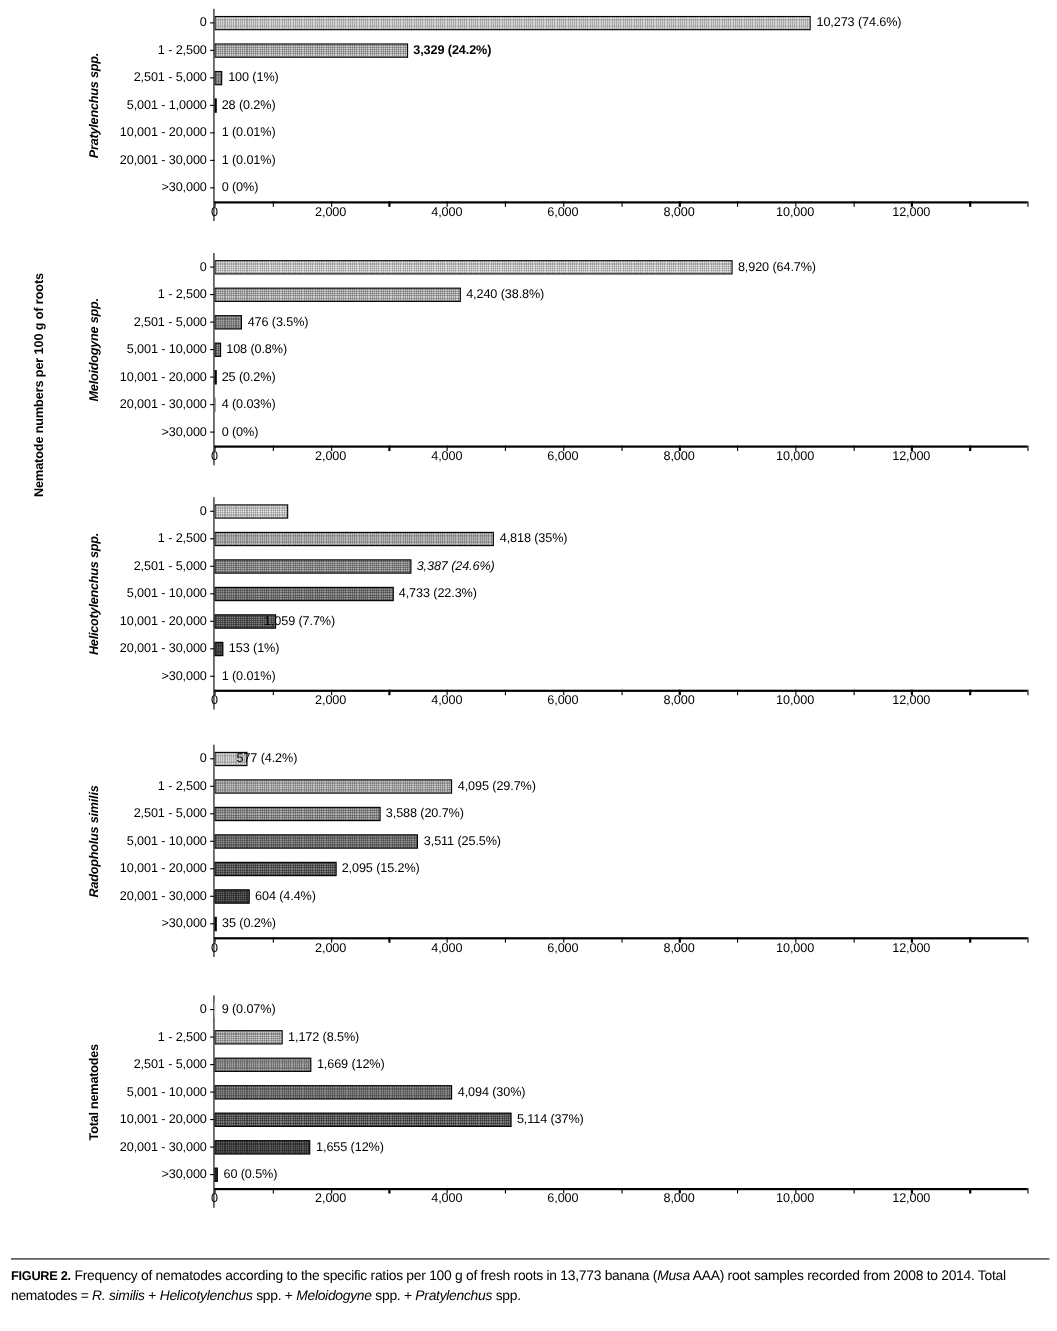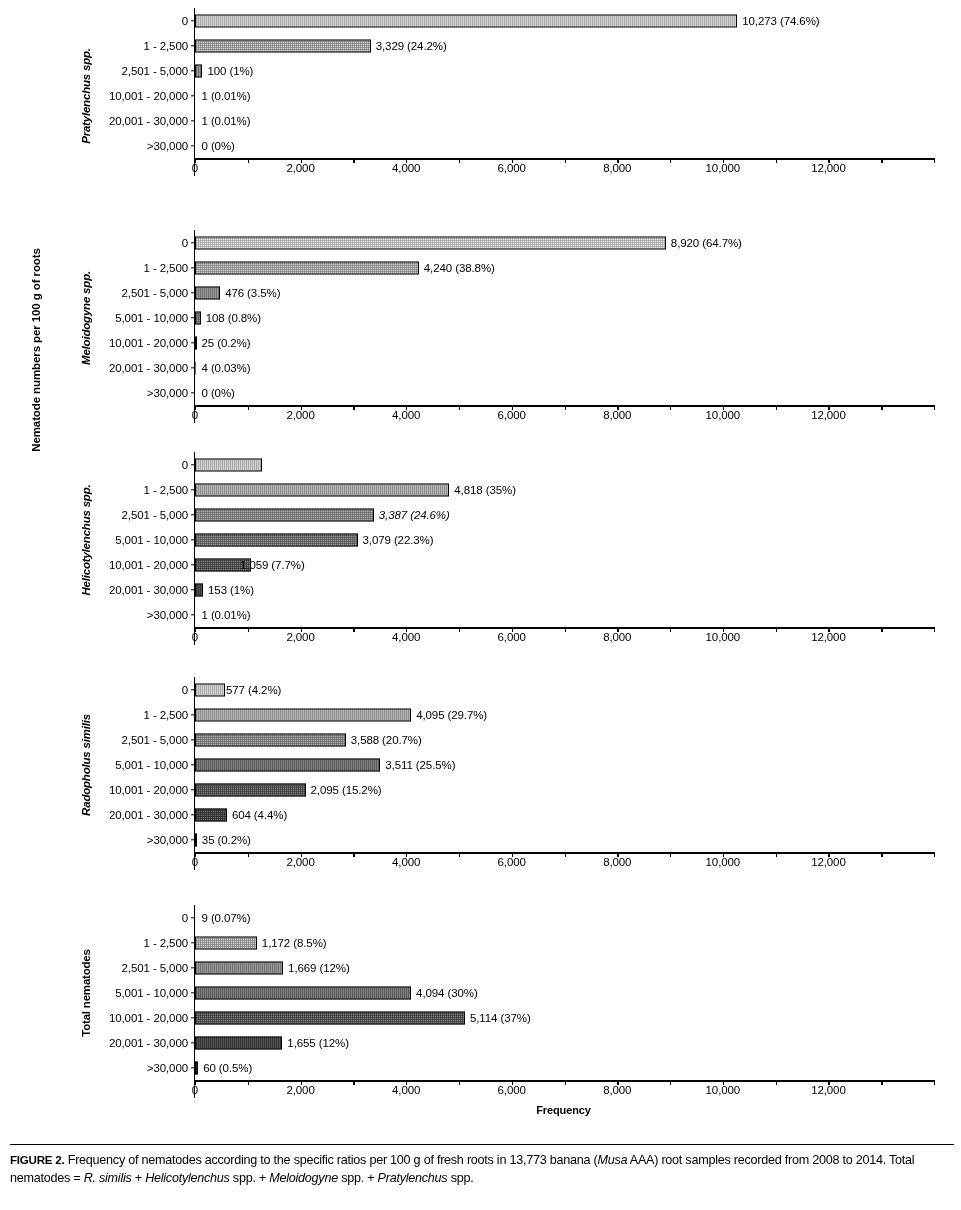--- a/index.html
+++ b/index.html
@@ -186,27 +186,33 @@
             <div class="row">
               <div class="tickmark"></div>
               <div class="cat-label">0</div>
               <div class="bar sh0" style="width: 542.268px;"></div>
               <div class="bar-label" style="left: 542.268px;">10,273 (74.6%)</div>
             </div>
             <div class="row">
               <div class="tickmark"></div>
               <div class="cat-label">1 - 2,500</div>
               <div class="bar sh1" style="width: 175.724px;"></div>
-              <div class="bar-label" style="left: 175.724px;">3,329 (24.2%)</div>
+              <div class="bar-label" style="left: 175.724px; font-weight: bold;">3,329 (24.2%)</div>
             </div>
             <div class="row">
               <div class="tickmark"></div>
               <div class="cat-label">2,501 - 5,000</div>
               <div class="bar sh2" style="width: 7.44279px;"></div>
               <div class="bar-label" style="left: 7.44279px;">100 (1%)</div>
+            </div>
+            <div class="row">
+              <div class="tickmark"></div>
+              <div class="cat-label">5,001 - 1,0000</div>
+              <div class="bar sh3" style="width: 1.478px;"></div>
+              <div class="bar-label" style="left: 1.5px;">28 (0.2%)</div>
             </div>
             <div class="row">
               <div class="tickmark"></div>
               <div class="cat-label">10,001 - 20,000</div>
               <div class="bar sh4 zero" style="width: 0.0527857px;"></div>
               <div class="bar-label" style="left: 1.5px;">1 (0.01%)</div>
             </div>
             <div class="row">
               <div class="tickmark"></div>
               <div class="cat-label">20,001 - 30,000</div>
@@ -342,21 +348,21 @@
             <div class="row">
               <div class="tickmark"></div>
               <div class="cat-label">2,501 - 5,000</div>
               <div class="bar sh2" style="width: 178.785px;"></div>
               <div class="bar-label" style="left: 178.785px; font-style: italic;">3,387 (24.6%)</div>
             </div>
             <div class="row">
               <div class="tickmark"></div>
               <div class="cat-label">5,001 - 10,000</div>
               <div class="bar sh3" style="width: 162.527px;"></div>
-              <div class="bar-label" style="left: 162.527px;">3,079 (22.3%)</div>
+              <div class="bar-label" style="left: 162.527px;">4,733 (22.3%)</div>
             </div>
             <div class="row">
               <div class="tickmark"></div>
               <div class="cat-label">10,001 - 20,000</div>
               <div class="bar sh4" style="width: 55.9001px;"></div>
               <div class="bar-label" style="left: 40px;">1,059 (7.7%)</div>
             </div>
             <div class="row">
               <div class="tickmark"></div>
               <div class="cat-label">20,001 - 30,000</div>
@@ -399,21 +405,21 @@
         </div>
       </div>
       <div class="panel" style="top: 671px;">
         <div class="panel-title" style="left: 86px; top: 93.5px; transform: rotate(-90deg) translate(-50%, -50%); transform-origin: 0px 0px;">Radopholus similis</div>
         <div class="plot" style="top: 6px;">
           <div class="rows">
             <div class="row">
               <div class="tickmark"></div>
               <div class="cat-label">0</div>
               <div class="bar sh0" style="width: 30.4574px;"></div>
-              <div class="bar-label" style="left: 26px;">577 (4.2%)</div>
+              <div class="bar-label" style="left: 15px;">577 (4.2%)</div>
             </div>
             <div class="row">
               <div class="tickmark"></div>
               <div class="cat-label">1 - 2,500</div>
               <div class="bar sh1" style="width: 216.157px;"></div>
               <div class="bar-label" style="left: 216.157px;">4,095 (29.7%)</div>
             </div>
             <div class="row">
               <div class="tickmark"></div>
               <div class="cat-label">2,501 - 5,000</div>
@@ -543,21 +549,20 @@
             <span style="left: 211.143px;">4,000</span>
             <span style="left: 316.714px;">6,000</span>
             <span style="left: 422.286px;">8,000</span>
             <span style="left: 527.857px;">10,000</span>
             <span style="left: 633.429px;">12,000</span>
           </div>
         </div>
       </div>
     </div>
 
-  <div class="xlabel" id="xlabel-el" style="top: 1103.6px;">Frequency</div>
 
   <div class="rule"></div>
 
   <div class="caption">
     <span class="figno">FIGURE 2.</span><span> Frequency of nematodes according to the specific ratios per 100 g of fresh roots in 13,773 banana (</span><i>Musa</i><span> AAA) root samples recorded from 2008 to 2014. Total nematodes = </span><i>R. similis</i><span> + </span><i>Helicotylenchus</i><span> spp. + </span><i>Meloidogyne</i><span> spp. + </span><i>Pratylenchus</i><span> spp.</span>
   </div>
 
 </div>
 
 </body></html>

